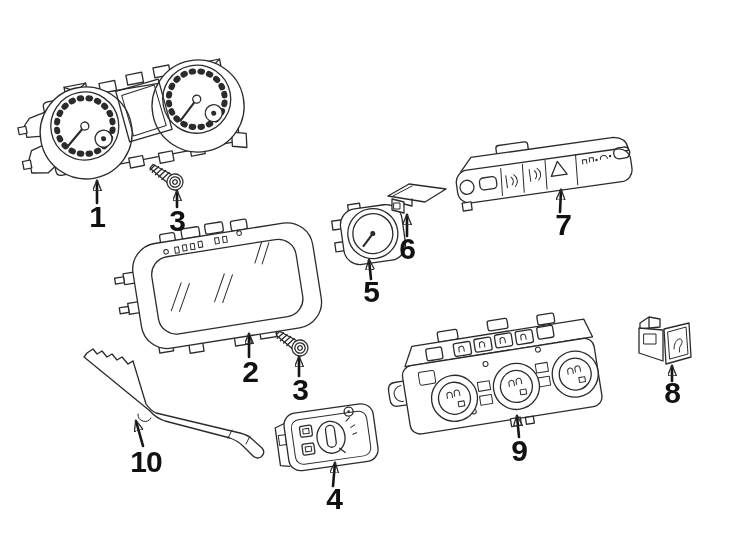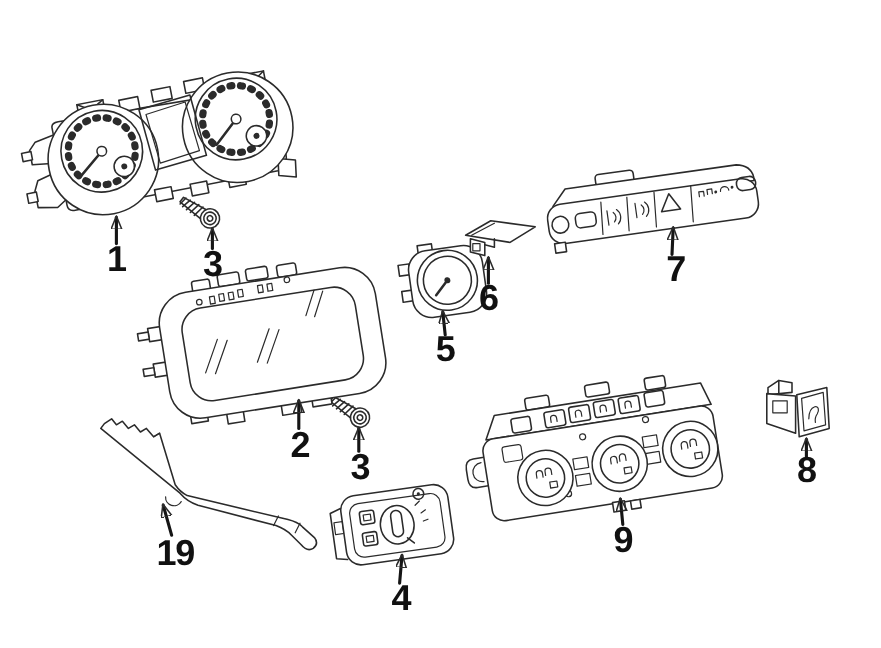--- a/index.html
+++ b/index.html
@@ -255,14 +255,14 @@
   <div class="callout" style="left:97px;top:217px">1</div>
   <div class="callout" style="left:177px;top:221px">3</div>
   <div class="callout" style="left:250px;top:372px">2</div>
   <div class="callout" style="left:300px;top:390px">3</div>
   <div class="callout" style="left:334px;top:499px">4</div>
   <div class="callout" style="left:371px;top:292px">5</div>
   <div class="callout" style="left:407px;top:249px">6</div>
   <div class="callout" style="left:563px;top:225px">7</div>
   <div class="callout" style="left:672px;top:393px">8</div>
   <div class="callout" style="left:519px;top:451px">9</div>
-  <div class="callout" style="left:146px;top:462px">19</div>
+  <div class="callout" style="left:146px;top:462px">10</div>
 </div>
 
 </body></html>

